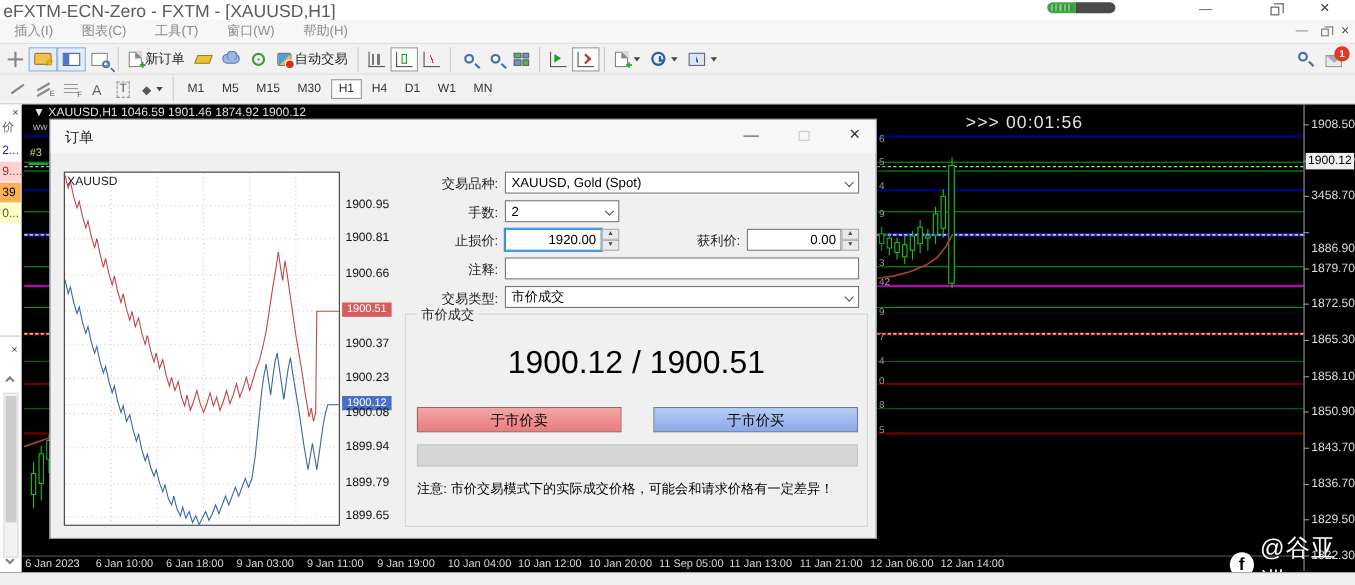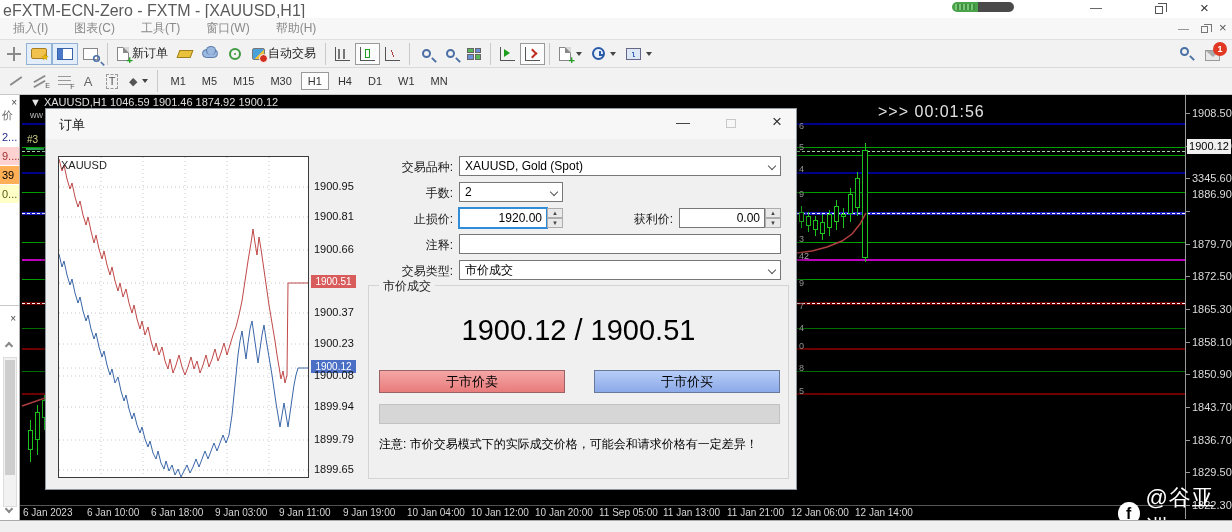--- a/index.html
+++ b/index.html
@@ -442,23 +442,23 @@
       <div class="mini-label" style="top: 291px;">1899.94</div>
       <div class="mini-label" style="top: 324px;">1899.79</div>
       <div class="mini-label" style="top: 354px;">1899.65</div>
     </div>
 
 <div class="scale-tick" style="top: 113px;"></div>
     <div class="scale-label" style="top: 107px;">1908.50</div>
     <div class="scale-tick" style="top: 146px;"></div>
     <div class="scale-label" style="top: 140px;">1901.30</div>
     <div class="scale-tick" style="top: 178px;"></div>
-    <div class="scale-label" style="top: 172px;">3345.60</div>
+    <div class="scale-label" style="top: 172px;">3458.70</div>
     <div class="scale-tick" style="top: 211px;"></div>
-    <div class="scale-label" style="top: 188px; text-align: right;">1886.90</div>
+    <div class="scale-label" style="top: 220px; text-align: right;">1886.90</div>
     <div class="scale-tick" style="top: 244px;"></div>
     <div class="scale-label" style="top: 238px;">1879.70</div>
     <div class="scale-tick" style="top: 276px;"></div>
     <div class="scale-label" style="top: 270px;">1872.50</div>
     <div class="scale-tick" style="top: 309px;"></div>
     <div class="scale-label" style="top: 303px;">1865.30</div>
     <div class="scale-tick" style="top: 342px;"></div>
     <div class="scale-label" style="top: 336px;">1858.10</div>
     <div class="scale-tick" style="top: 374px;"></div>
     <div class="scale-label" style="top: 368px;">1850.90</div>

